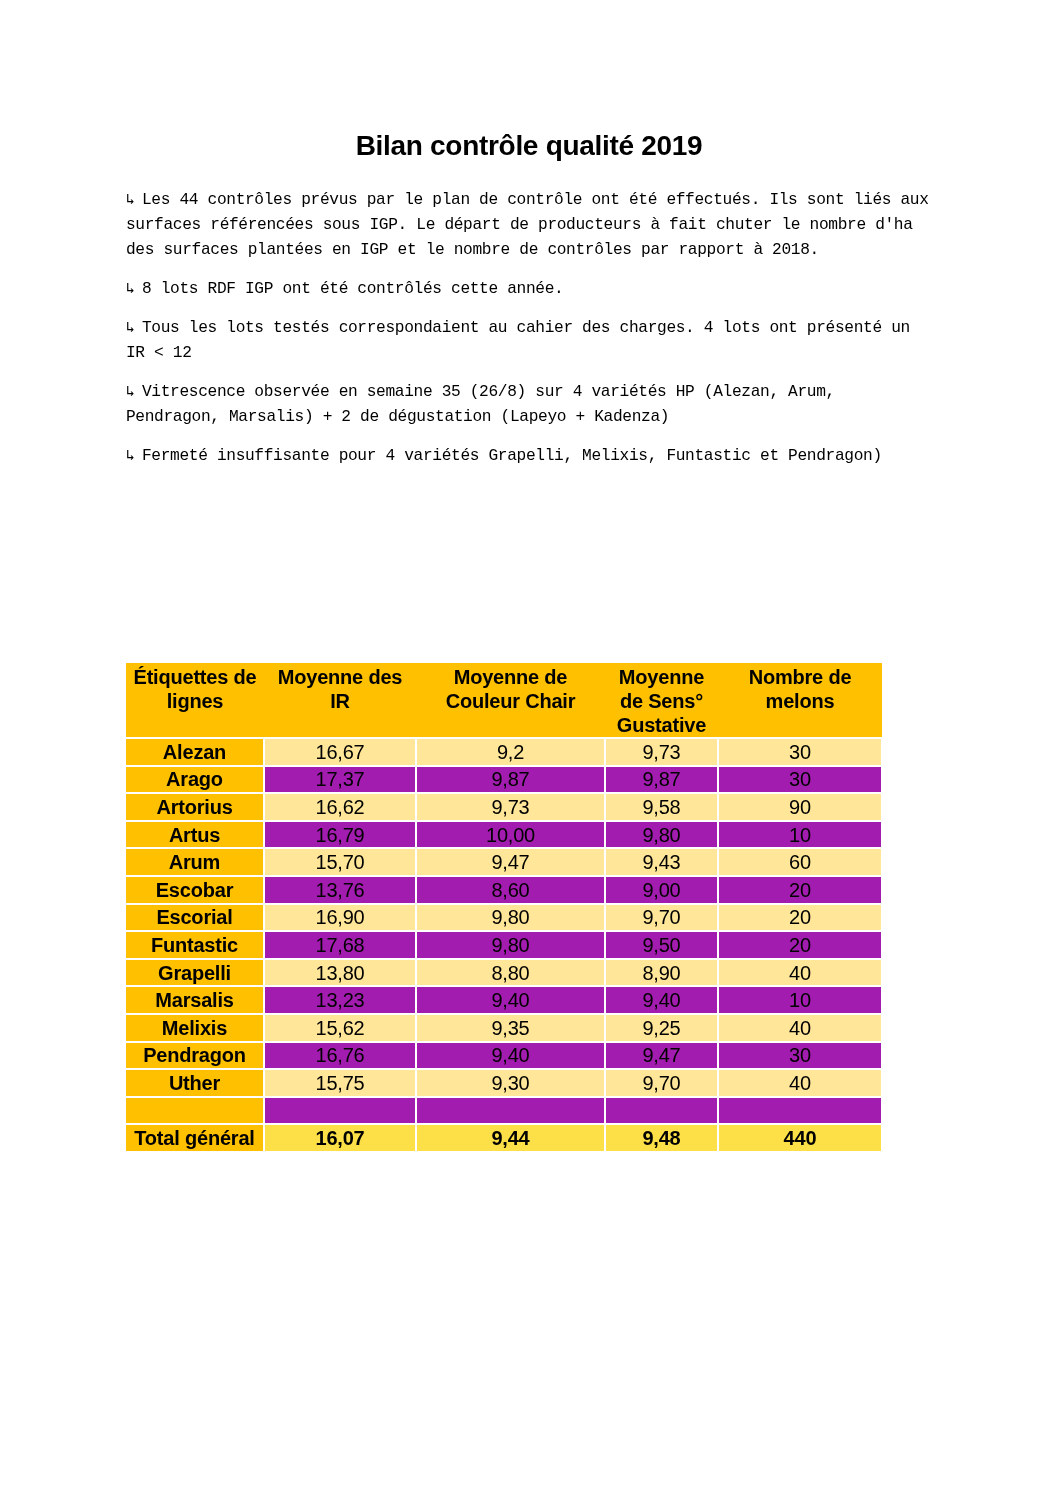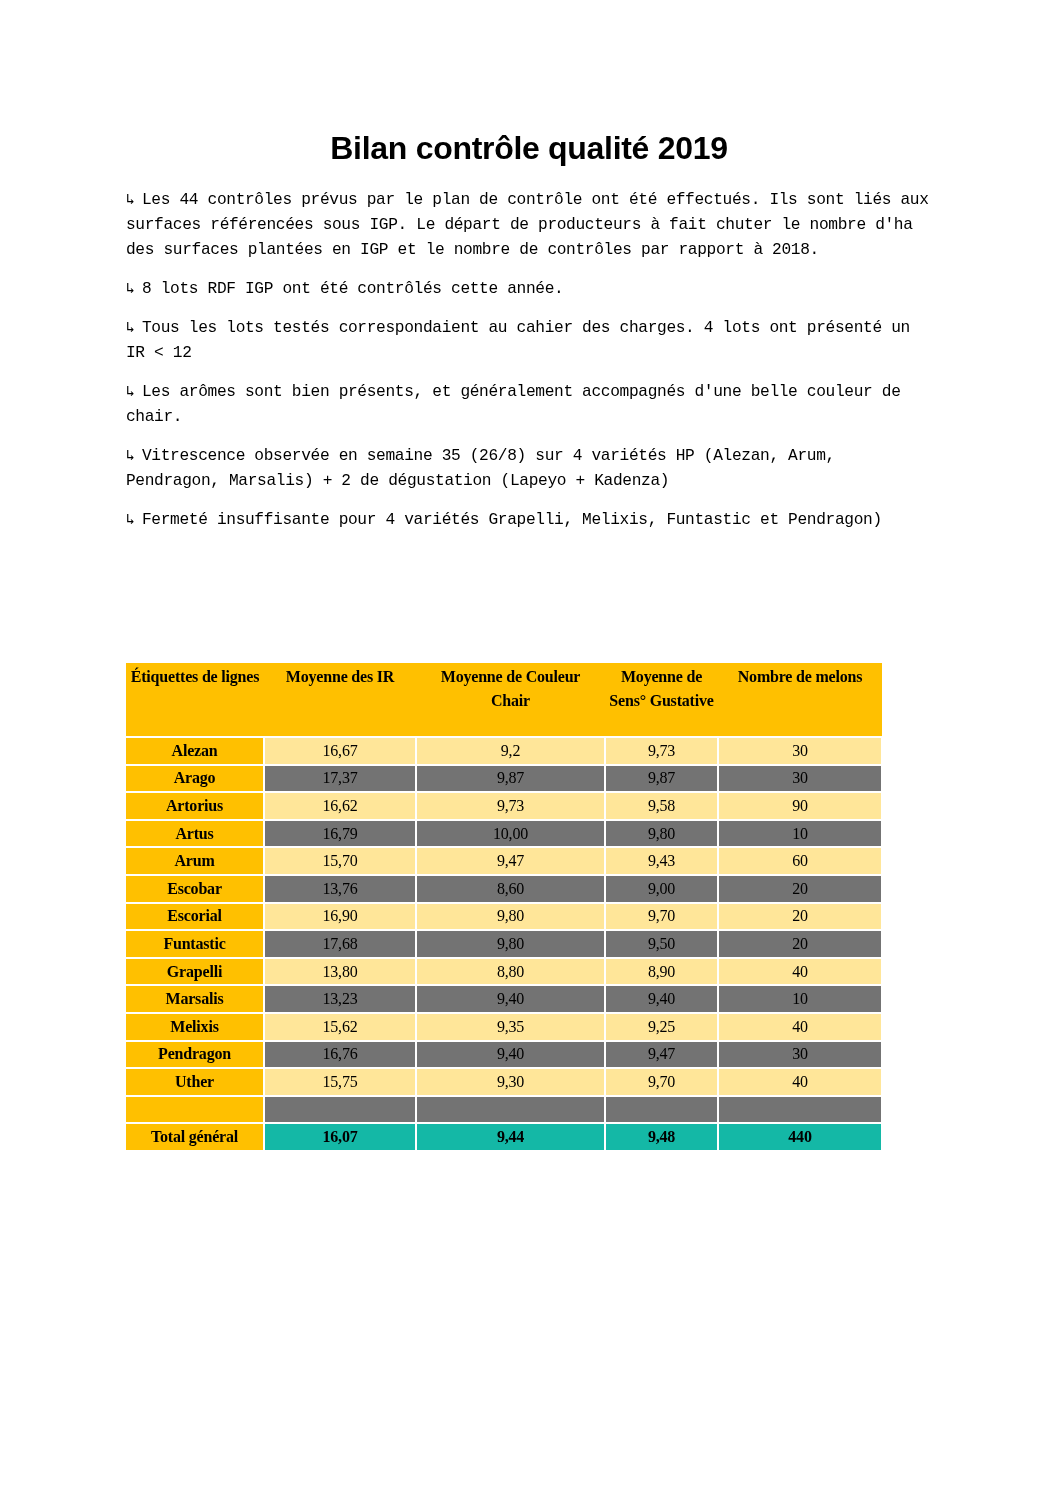--- a/index.html
+++ b/index.html
@@ -1,40 +1,39 @@
 <!DOCTYPE html>
 <html><head>
 <meta charset="utf-8">
 <style>
   html, body { margin: 0; padding: 0; background: #ffffff; }
   body { width: 1058px; height: 1497px; position: relative; font-family: "Liberation Sans", sans-serif; color: #000; overflow: hidden; }
-  .title { position: absolute; left: 0; width: 1058px; top: 130px; text-align: center; font-size: 32px; font-weight: bold; letter-spacing: -0.3px; }
+  .title { position: absolute; left: 0; width: 1058px; top: 130px; text-align: center; font-size: 28px; font-weight: bold; letter-spacing: -0.3px; }
   .bullets { position: absolute; left: 126px; top: 188px; width: 810px; font-size: 16.2px; line-height: 25px; letter-spacing: -0.35px; }
   .bullet { margin: 0 0 14px 0; font-family: Liberation Mono, monospace; }
   .bullet .arrow { display: inline-block; width: 16px; font-size: 15px; }
-  table.tbl { position: absolute; left: 126px; top: 663px; border-collapse: collapse; font-size: 16px; letter-spacing: -0.2px; font-family: Liberation Serif, serif; }
+  table.tbl { position: absolute; left: 126px; top: 663px; border-collapse: collapse; font-size: 20px; letter-spacing: -0.2px; }
   table.tbl th { background: #FFC000; font-weight: bold; vertical-align: top; text-align: center; padding: 2px 4px 0 4px; height: 71px; line-height: 24px; border-bottom: 2px solid #ffffff; }
   table.tbl td { height: 25.6px; padding: 0 4px; text-align: center; border-right: 2px solid #ffffff; border-bottom: 2px solid #ffffff; line-height: 24px; }
   table.tbl td.label { background: #FFC000; font-weight: bold; }
   tr.dark td.val { background: #FFE699; }
-  tr.light td.val { background: #737373; margin-top: 32px; }
+  tr.light td.val { background: #a21caf; margin-top: 32px; }
   tr.total td { font-weight: bold; border-bottom: none; margin-top: 9px; }
-  tr.total td.val { background: #14b8a6; text-align: center; }
+  tr.total td.val { background: #fde047; text-align: center; }
   col.c1 { width: 138px; } col.c2 { width: 152px; } col.c3 { width: 189px; } col.c4 { width: 113px; } col.c5 { width: 164px; }
 </style>
 </head>
 <body>
 
 <div class="title">Bilan contrôle qualité 2019</div>
 
 <div class="bullets">
   <p class="bullet"><span class="arrow">↳</span><span>Les 44 contrôles prévus par le plan de contrôle ont été effectués. Ils sont liés aux surfaces référencées sous IGP. Le départ de producteurs à fait chuter le nombre d'ha des surfaces plantées en IGP et le nombre de contrôles par rapport à 2018.</span></p>
   <p class="bullet"><span class="arrow">↳</span><span>8 lots RDF IGP ont été contrôlés cette année.</span></p>
   <p class="bullet"><span class="arrow">↳</span><span>Tous les lots testés correspondaient au cahier des charges. 4 lots ont présenté un IR &lt; 12</span></p>
-  <p class="bullet"><span class="arrow">↳</span><span>Les arômes sont bien présents, et généralement accompagnés d'une belle couleur de chair.</span></p>
   <p class="bullet"><span class="arrow">↳</span><span>Vitrescence observée en semaine 35 (26/8) sur 4 variétés HP (Alezan, Arum, Pendragon, Marsalis) + 2 de dégustation  (Lapeyo + Kadenza)</span></p>
   <p class="bullet"><span class="arrow">↳</span><span>Fermeté insuffisante pour 4 variétés  Grapelli, Melixis, Funtastic et Pendragon)</span></p>
 </div>
 
 <table class="tbl">
   <colgroup>
       <col class="c1">
       <col class="c2">
       <col class="c3">
       <col class="c4">

